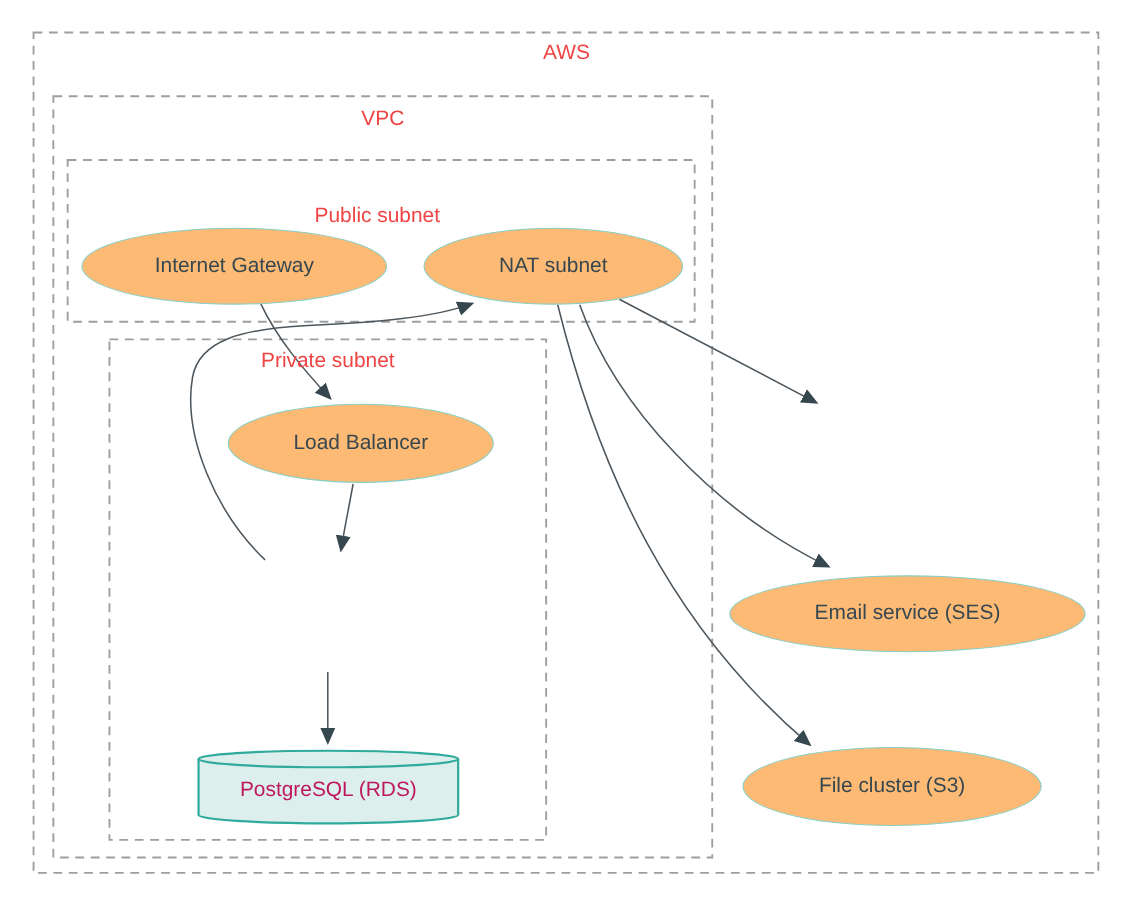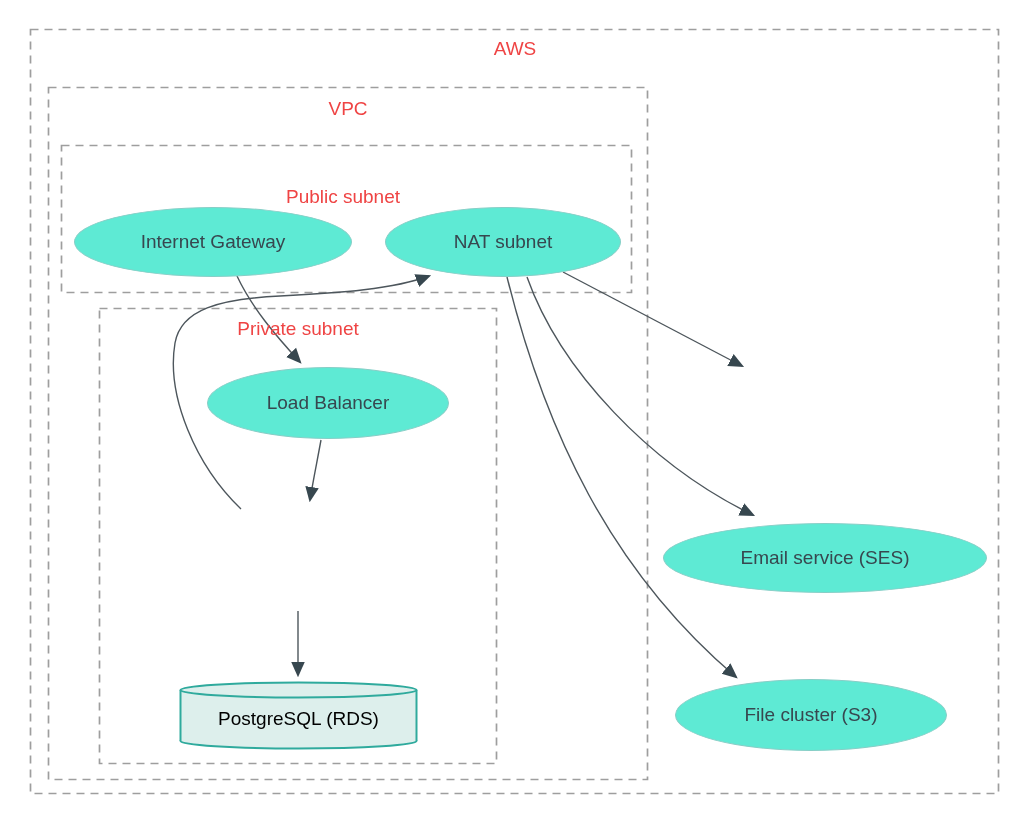--- a/index.html
+++ b/index.html
@@ -20,40 +20,40 @@
   .box-title {
     position: absolute;
     transform: translateX(-50%);
     font-size: 19px;
     line-height: 22px;
     color: #ef4444;
     white-space: nowrap;
   }
   .node {
     position: absolute;
-    background: #5eead4;
+    background: #fdba74;
     border: 1.5px solid #87cec6;
     border-radius: 50%;
     display: flex;
     flex-direction: column;
     align-items: center;
     justify-content: center;
     text-align: center;
     font-size: 19px;
     line-height: 26px;
     color: #37474f;
     box-sizing: border-box;
   }
   .cyl-label {
     position: absolute;
     display: flex;
     align-items: center;
     justify-content: center;
     font-size: 19px;
-    color: #000000;
+    color: #be185d;
     text-align: center;
   }
 </style>
 </head>
 <body>
 
 <div class="canvas">
 
   <svg class="layer" width="1030" height="835" viewBox="0 0 1030 835">
     <defs>

